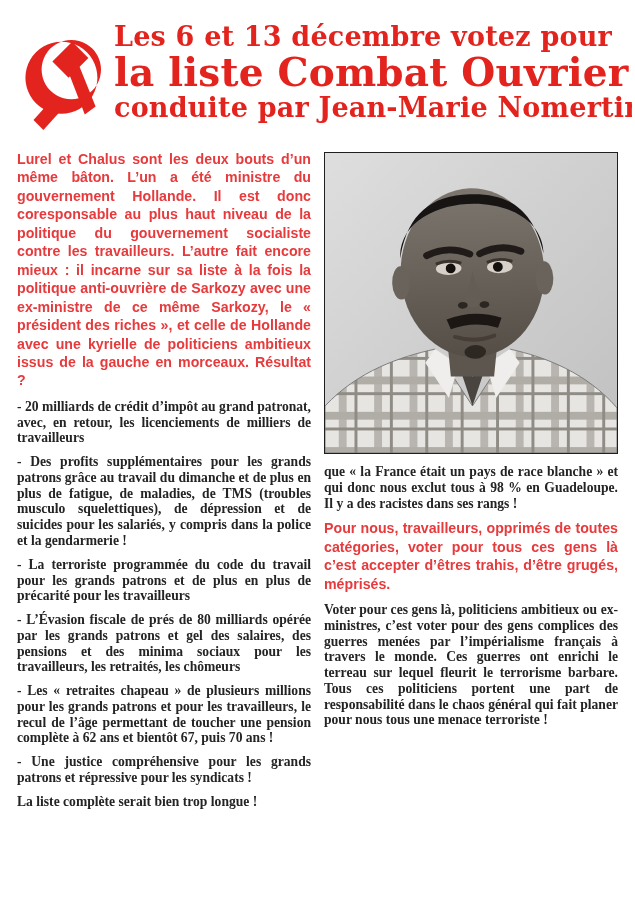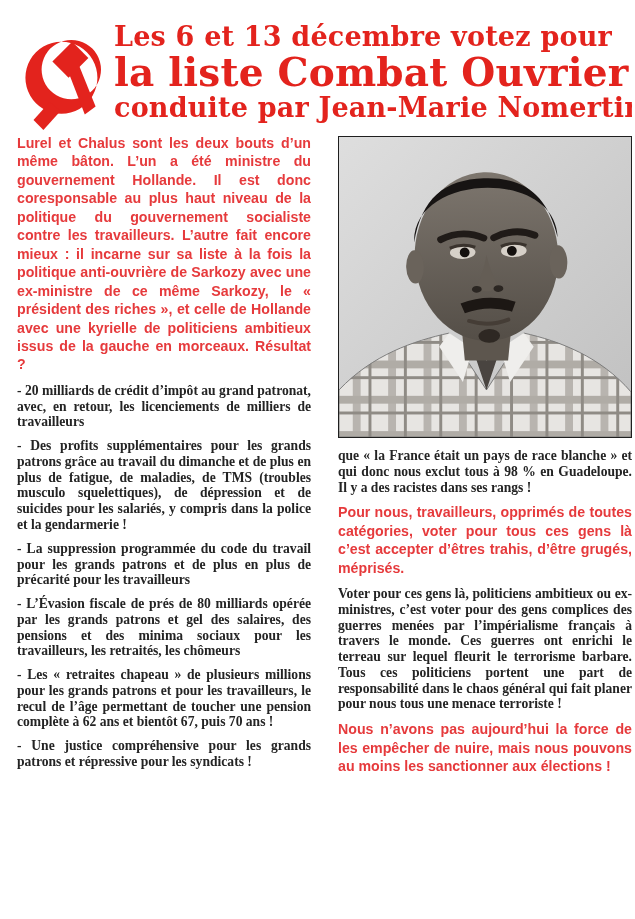--- a/index.html
+++ b/index.html
@@ -33,22 +33,23 @@
     font-weight:bold;
     letter-spacing:0.2px;
     white-space:nowrap;
   }
   .t1{font-size:27px;line-height:1.12;}
   .t2{font-size:39px;line-height:1.04;}
   .t3{font-size:27px;line-height:1.12;}
   
   .columns{
     display:flex;
-    gap:27px;
+    gap:13px;
     padding:0 17px;
+    margin-top:16px;
   }
   .col{width:294px;flex:none;}
   p{margin:0 0 8px;text-align:justify;font-weight:bold;}
   p.body{
     font-size:13.6px;
     line-height:1.16;
     color:#242424;
   }
   p.lead, p.red-em{
     font-family:"Liberation Sans",sans-serif;
@@ -95,24 +96,25 @@
       <div class="t3">conduite par Jean-Marie Nomertin</div>
     </div>
   </div>
 
   <div class="columns">
 
     <div class="col">
       <p class="lead">Lurel et Chalus sont les deux bouts d’un même bâton. L’un a été ministre du gouvernement Hollande. Il est donc coresponsable au plus haut niveau de la politique du gouvernement socialiste contre les travailleurs. L’autre fait encore mieux : il incarne sur sa liste à la fois la politique anti-ouvrière de Sarkozy avec une ex-ministre de ce même Sarkozy, le « président des riches », et celle de Hollande avec une kyrielle de politiciens ambitieux issus de la gauche en morceaux. Résultat ?</p>
       <p class="body">- 20 milliards de crédit d’impôt au grand patronat, avec, en retour, les licenciements de milliers de travailleurs</p>
       <p class="body">- Des profits supplémentaires pour les grands patrons grâce au travail du dimanche et de plus en plus de fatigue, de maladies, de TMS (troubles musculo squelettiques), de dépression et de suicides pour les salariés, y compris dans la police et la gendarmerie !</p>
-      <p class="body">- La suppression programmée du code du travail pour les grands patrons et de plus en plus de précarité pour les travailleurs</p>
+      <p class="body">- La terroriste programmée du code du travail pour les grands patrons et de plus en plus de précarité pour les travailleurs</p>
       <p class="body">- L’Évasion fiscale de prés de 80 milliards opérée par les grands patrons et gel des salaires, des pensions et des minima sociaux pour les travailleurs, les retraités, les chômeurs</p>
       <p class="body">- Les « retraites chapeau » de plusieurs millions pour les grands patrons et pour les travailleurs, le recul de l’âge permettant de toucher une pension complète à 62 ans et bientôt 67, puis 70 ans !</p>
       <p class="body">- Une justice compréhensive pour les grands patrons et répressive pour les syndicats !</p>
+      <p class="body">La liste complète serait bien trop longue !</p>
     </div>
 
     <div class="col">
 
       <div class="photo-frame">
         <svg viewBox="0 0 297 306" preserveAspectRatio="none" xmlns="http://www.w3.org/2000/svg" aria-hidden="true">
           <defs>
             <linearGradient id="bgGrad" x1="0" y1="0" x2="1" y2="1">
               <stop offset="0" stop-color="#dedede"></stop>
               <stop offset="1" stop-color="#c0c0c0"></stop>
@@ -158,17 +160,16 @@
             <path d="M122,169 Q150,159 178,169 L174,179 Q150,171 126,179 Z" fill="#1c1714"></path>
             <path d="M130,187 Q150,194 170,187" stroke="#453d36" stroke-width="4" fill="none" stroke-linecap="round"></path>
             <ellipse cx="150" cy="203" rx="11" ry="7" fill="#2e2823"></ellipse>
           </g>
         </svg>
       </div>
 
       <p class="body">que « la France était un pays de race blanche » et qui donc nous exclut tous à 98 % en Guadeloupe. Il y a des racistes dans ses rangs !</p>
       <p class="red-em">Pour nous, travailleurs, opprimés de toutes catégories, voter pour tous ces gens là c’est accepter d’êtres trahis, d’être grugés, méprisés.</p>
       <p class="body">Voter pour ces gens là, politiciens ambitieux ou ex-ministres, c’est voter pour des gens complices des guerres menées par l’impérialisme français à travers le monde. Ces guerres ont enrichi le terreau sur lequel fleurit le terrorisme barbare. Tous ces politiciens portent une part de responsabilité dans le chaos général qui fait planer pour nous tous une menace terroriste !</p>
-      <p class="red-em">Nous n’avons pas aujourd’hui la force de les empêcher de nuire, mais nous pouvons au moins les sanctionner aux élections !</p>
     </div>
 
   </div>
 </div>
 
 </body></html>

